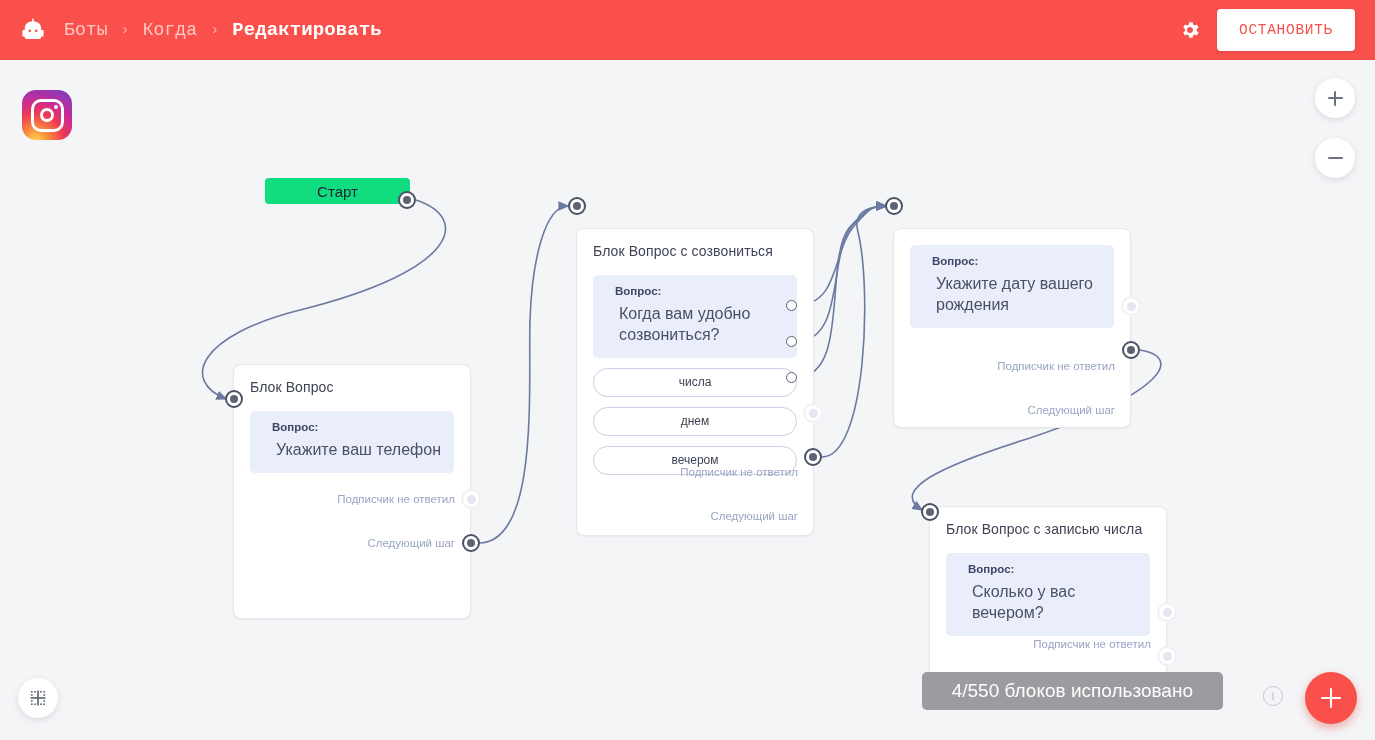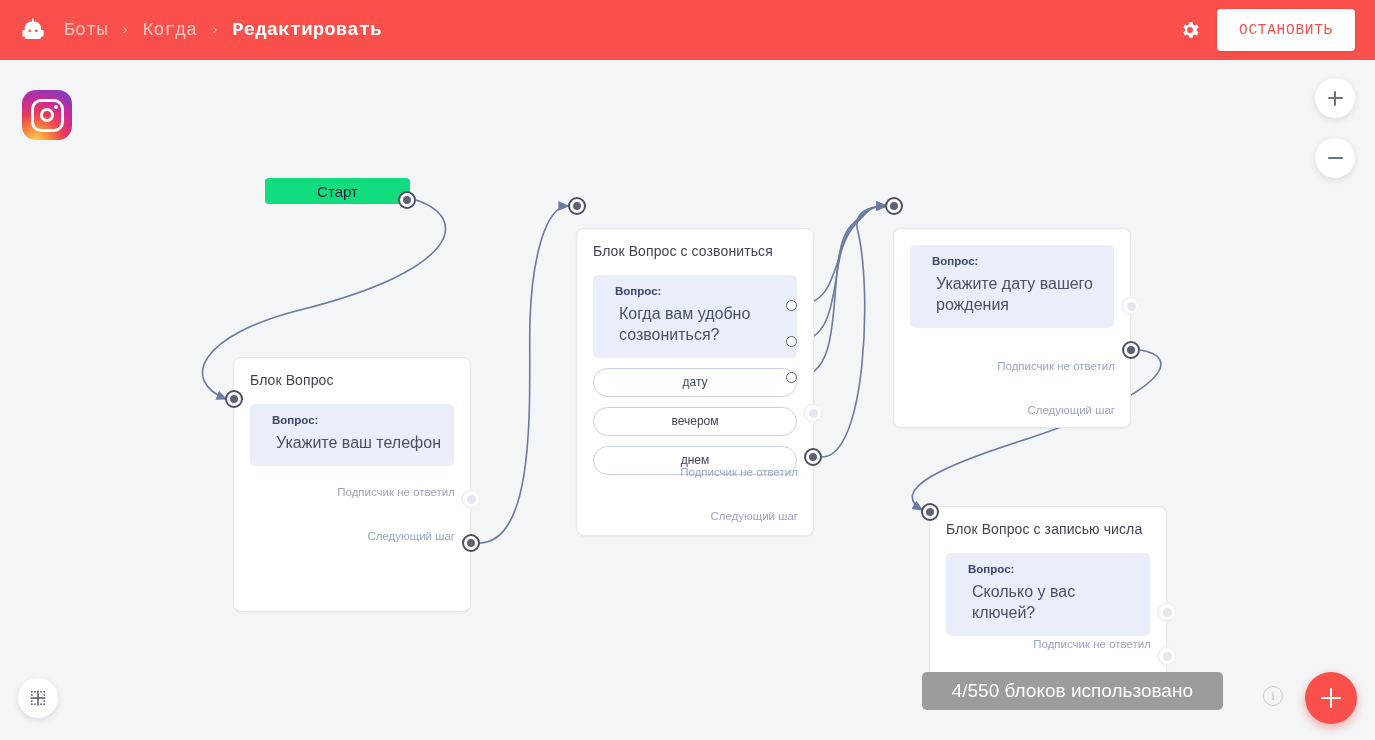--- a/index.html
+++ b/index.html
@@ -231,42 +231,42 @@
       <div class="ig-circ"></div>
       <div class="ig-dot"></div>
     </div>
   </div>
 
   <div class="start-node" style="left:265px; top:118px; width:145px; height:26px;">
     <span>Старт</span>
   </div>
   <div class="port big" style="left:398px; top:131px;"></div>
 
-  <div class="node" style="left:233px; top:297px; width:238px; height:255px;">
+  <div class="node" style="left:233px; top:304px; width:238px; height:255px;">
     <div class="node-title">Блок Вопрос</div>
     <div class="qbox">
       <div class="qlabel">Вопрос:</div>
       <div class="qtext">Укажите ваш телефон</div>
     </div>
     <div class="outrow" style="top:128px;">Подписчик не ответил</div>
     <div class="outrow" style="top:172px;">Следующий шаг</div>
   </div>
   <div class="port big" style="left:225px; top:330px;"></div>
   <div class="port idle" style="left:462px; top:430px;"></div>
   <div class="port big" style="left:462px; top:474px;"></div>
 
   <div class="node" style="left:576px; top:168px; width:238px; height:308px;">
     <div class="node-title">Блок Вопрос с созвониться</div>
     <div class="qbox">
       <div class="qlabel">Вопрос:</div>
       <div class="qtext">Когда вам удобно созвониться?</div>
     </div>
-    <div class="opt">дату</div>
+    <div class="opt">числа</div>
+    <div class="opt">днем</div>
     <div class="opt">вечером</div>
-    <div class="opt">днем</div>
     <div class="outrow" style="top:237px;">Подписчик не ответил</div>
     <div class="outrow" style="top:281px;">Следующий шаг</div>
   </div>
   <div class="port big" style="left:568px; top:137px;"></div>
   <div class="port small" style="left:786px; top:240px;"></div>
   <div class="port small" style="left:786px; top:276px;"></div>
   <div class="port small" style="left:786px; top:312px;"></div>
   <div class="port idle" style="left:804px; top:344px;"></div>
   <div class="port big" style="left:804px; top:388px;"></div>
 
@@ -279,21 +279,21 @@
     <div class="outrow" style="top:175px;">Следующий шаг</div>
   </div>
   <div class="port big" style="left:885px; top:137px;"></div>
   <div class="port idle" style="left:1122px; top:237px;"></div>
   <div class="port big" style="left:1122px; top:281px;"></div>
 
   <div class="node" style="left:929px; top:446px; width:238px; height:200px;">
     <div class="node-title">Блок Вопрос с записью числа</div>
     <div class="qbox">
       <div class="qlabel">Вопрос:</div>
-      <div class="qtext">Сколько у вас ключей?</div>
+      <div class="qtext">Сколько у вас вечером?</div>
     </div>
     <div class="outrow" style="top:131px;">Подписчик не ответил</div>
     <div class="outrow" style="top:175px;">Следующий шаг</div>
   </div>
   <div class="port big" style="left:921px; top:443px;"></div>
   <div class="port idle" style="left:1158px; top:543px;"></div>
   <div class="port idle" style="left:1158px; top:587px;"></div>
 
   <div class="fbtn zoom-btn" style="top:18px;">
     <span class="bar" style="width:15px;height:1.8px;"></span>

